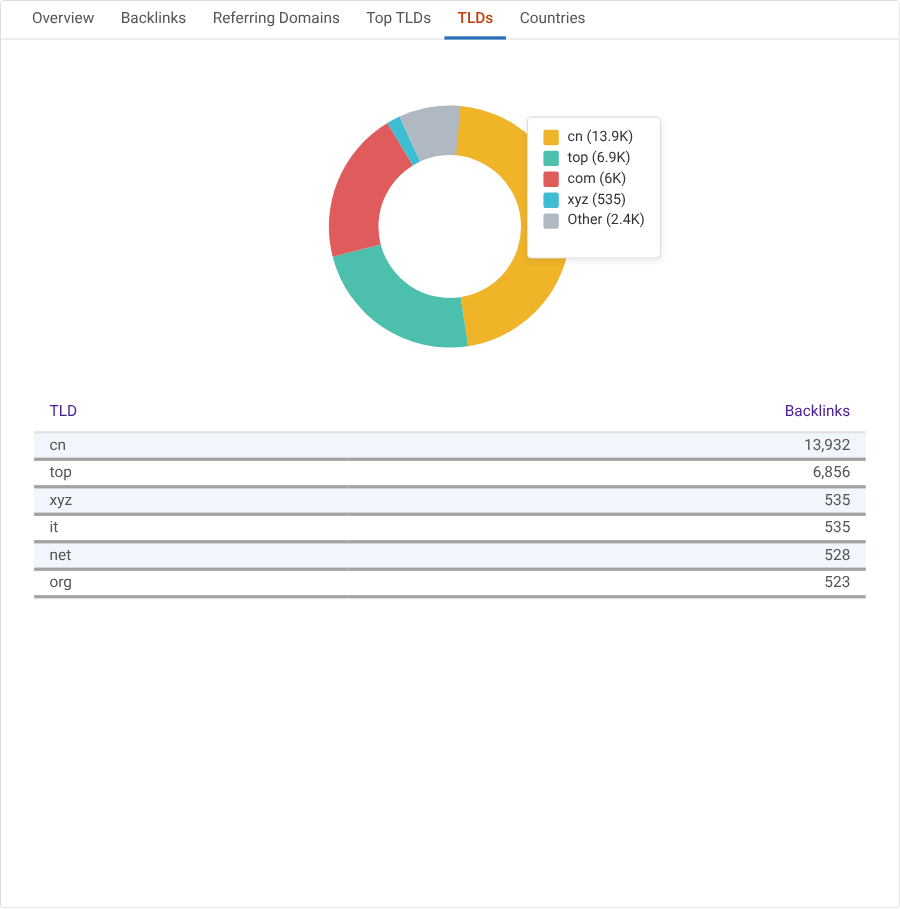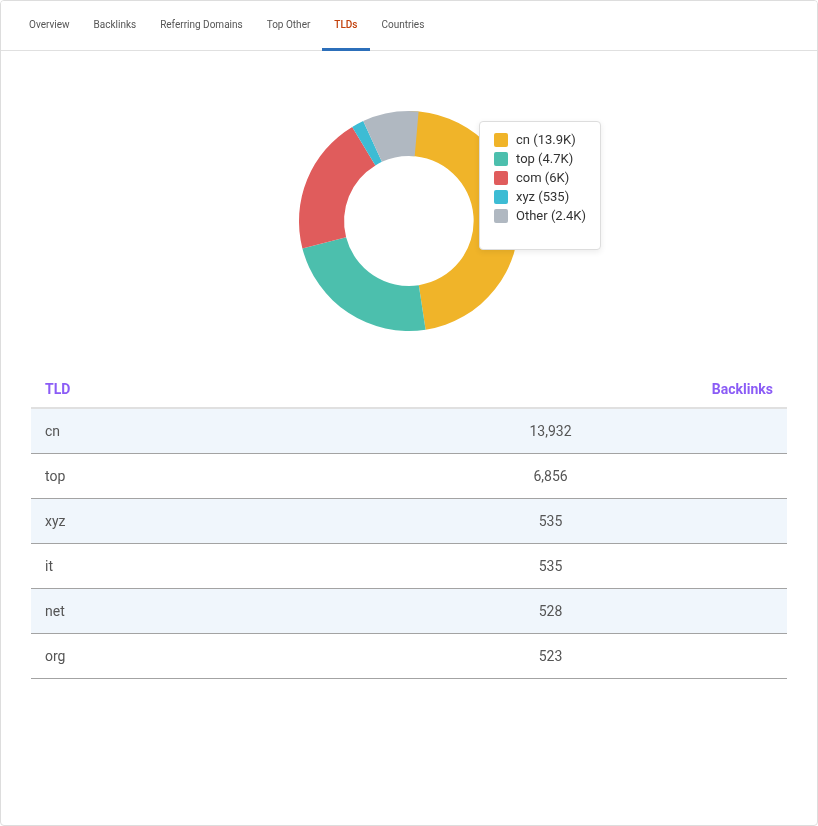--- a/index.html
+++ b/index.html
@@ -19,22 +19,22 @@
     }
     
     .nav-tabs {
       display: flex;
       align-items: center;
       border-bottom: 1px solid #e0e0e0;
       padding: 0 16px;
       background: #fff;
     }
     .nav-tab {
-      padding: 18px 12px;
-      font-size: 10px;
+      padding: 8px 12px;
+      font-size: 14px;
       color: #555;
       cursor: pointer;
       white-space: nowrap;
       border-bottom: 3px solid transparent;
       margin-bottom: -1px;
       text-decoration: none;
     }
     .nav-tab.active {
       color: #c2410c;
       border-bottom: 3px solid #2c6fba;
@@ -94,50 +94,50 @@
     .table-section {
       padding: 0 30px 30px;
     }
     .data-table {
       width: 100%;
       border-collapse: collapse;
     }
     .data-table th {
       text-align: left;
       font-size: 14px;
-      font-weight: 700;
-      color: #8b5cf6;
+      font-weight: 400;
+      color: #4c1d95;
       padding: 10px 14px;
       border-bottom: 2px solid #e0e0e0;
     }
     .data-table th.right { text-align: right; }
     .data-table td {
-      padding: 14px 14px;
+      padding: 3px 14px;
       font-size: 14px;
       color: #555;
-      border-bottom: 1px solid #a3a3a3;
-    }
-    .data-table td.right { text-align: center; }
+      border-bottom: 3px solid #a3a3a3;
+    }
+    .data-table td.right { text-align: right; }
     .data-table tr:nth-child(odd) td {
       background: #f0f6fc;
     }
     .data-table tr:nth-child(even) td {
       background: #fff;
     }
   </style>
 </head>
 <body>
 
 <div class="container">
 
   <nav class="nav-tabs">
   <span class="nav-tab">Overview</span>
       <span class="nav-tab">Backlinks</span>
       <span class="nav-tab">Referring Domains</span>
-      <span class="nav-tab">Top Other</span>
+      <span class="nav-tab">Top TLDs</span>
       <span class="nav-tab active">TLDs</span>
       <span class="nav-tab">Countries</span>
     </nav>
 
   <div class="chart-area">
     <div class="donut-wrapper">
       <svg viewBox="0 0 260 260" xmlns="http://www.w3.org/2000/svg">
 
         <g transform="translate(130,130)">
 
@@ -190,21 +190,21 @@
 
       
       <div class="chart-tooltip">
 
       <div class="tooltip-row">
             <div class="tooltip-swatch" style="background: rgb(240, 180, 41);"></div>
             <span class="tooltip-label">cn (13.9K)</span>
           </div>
           <div class="tooltip-row">
             <div class="tooltip-swatch" style="background: rgb(76, 191, 173);"></div>
-            <span class="tooltip-label">top (4.7K)</span>
+            <span class="tooltip-label">top (6.9K)</span>
           </div>
           <div class="tooltip-row">
             <div class="tooltip-swatch" style="background: rgb(224, 92, 92);"></div>
             <span class="tooltip-label">com (6K)</span>
           </div>
           <div class="tooltip-row">
             <div class="tooltip-swatch" style="background: rgb(61, 188, 212);"></div>
             <span class="tooltip-label">xyz (535)</span>
           </div>
           <div class="tooltip-row">

